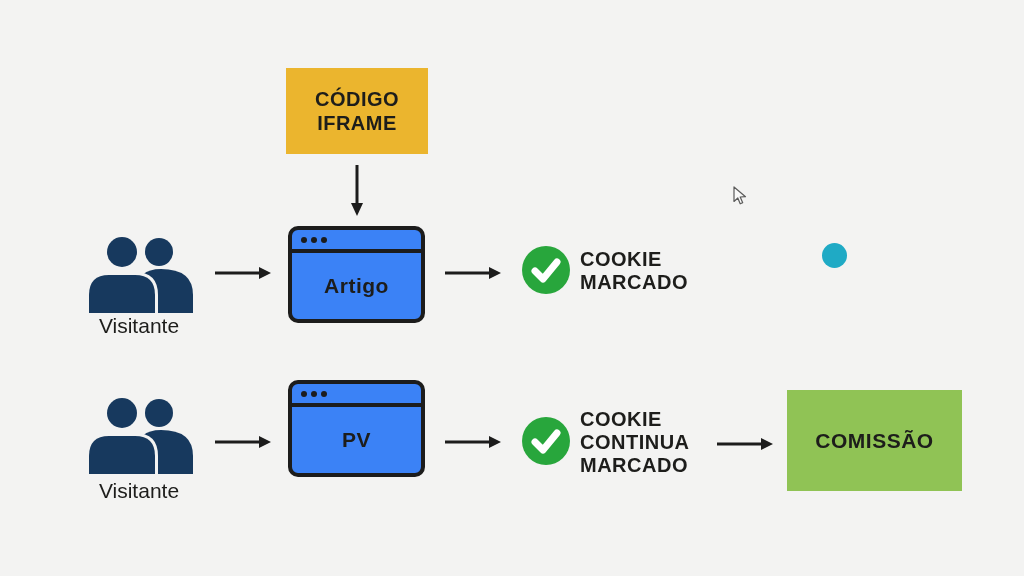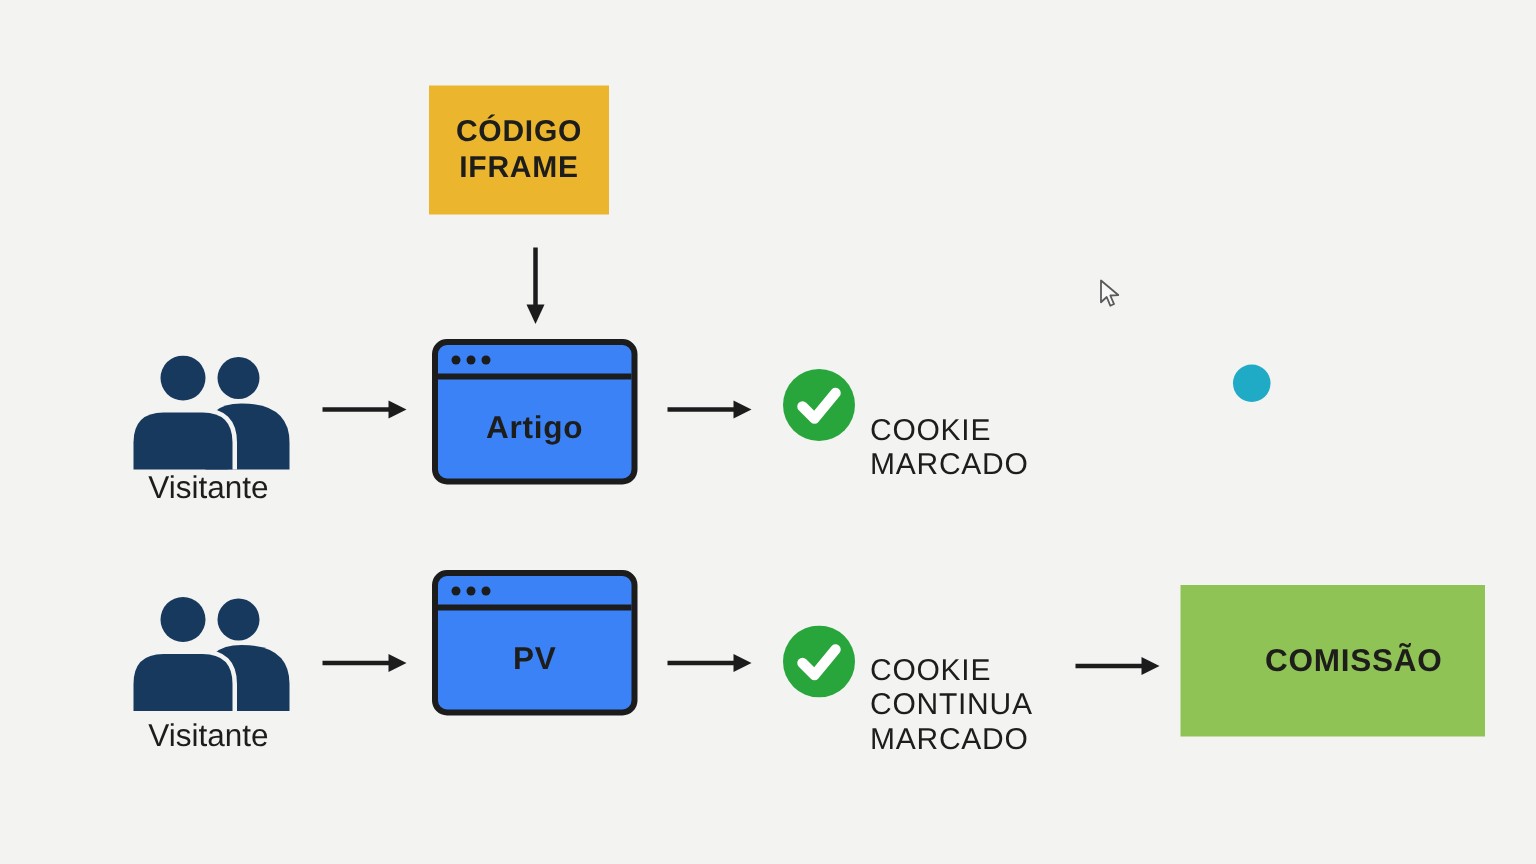--- a/index.html
+++ b/index.html
@@ -11,45 +11,45 @@
     position:relative;width:1024px;height:576px;overflow:hidden;
     background:var(--background);
     font-family:"Liberation Sans",sans-serif;color:var(--text);
   }
   .abs{position:absolute;}
   .box{
     position:absolute;display:flex;align-items:center;justify-content:center;
     text-align:center;font-weight:bold;
   }
   .pre{white-space:pre-line;}
-  .yellow-box{left:286px;top:57px;width:120px;height:86px;background:var(--yellow);
+  .yellow-box{left:286px;top:68px;width:142px;height:86px;background:var(--yellow);
     font-size:20px;line-height:24px;letter-spacing:.5px;}
   .commission-box{left:787px;top:390px;width:175px;height:101px;background:var(--light-green);
-    font-size:21px;letter-spacing:.5px;padding-left:28px;}
+    font-size:21px;letter-spacing:.5px;}
   .browser{
     position:absolute;box-sizing:border-box;width:137px;height:97px;
     background:#3b82f6;border:4px solid var(--ink);border-radius:10px;
   }
   .browser-top{left:288px;top:226px;}
   .browser-bottom{left:288px;top:380px;}
   .browser-bar{height:19px;border-bottom:4px solid var(--ink);
     display:flex;align-items:center;gap:4px;padding-left:9px;}
   .browser-dot{width:6px;height:6px;border-radius:50%;background:var(--ink);}
   .browser-body{height:calc(100% - 23px);display:flex;align-items:center;justify-content:center;
     font-weight:bold;font-size:21px;letter-spacing:.5px;}
   .visitors-top{left:87px;top:237px;}
   .visitors-bottom{left:87px;top:398px;}
   .visitor-label{position:absolute;width:144px;text-align:center;
     font-size:21px;font-weight:normal;}
   .vl-top{left:67px;top:314px;}
   .vl-bottom{left:67px;top:479px;}
   .check-top{left:522px;top:246px;}
   .check-bottom{left:522px;top:417px;}
-  .cookie-label{position:absolute;font-size:20px;line-height:23px;font-weight:normal;
-    letter-spacing:.5px;white-space:pre-line;margin-top:28px;}
+  .cookie-label{position:absolute;font-size:20px;line-height:23px;font-weight:bold;
+    letter-spacing:.5px;white-space:pre-line;}
   .cookie-top{left:580px;top:248px;}
   .cookie-bottom{left:580px;top:408px;}
   .a1{left:214px;top:265px;}
   .a2{left:444px;top:265px;}
   .a3{left:214px;top:434px;}
   .a4{left:444px;top:434px;}
   .a5{left:716px;top:436px;}
   .a-down{left:349px;top:164px;}
   .teal-dot{position:absolute;left:822px;top:243px;width:25px;height:25px;
     border-radius:50%;background:var(--teal);}

